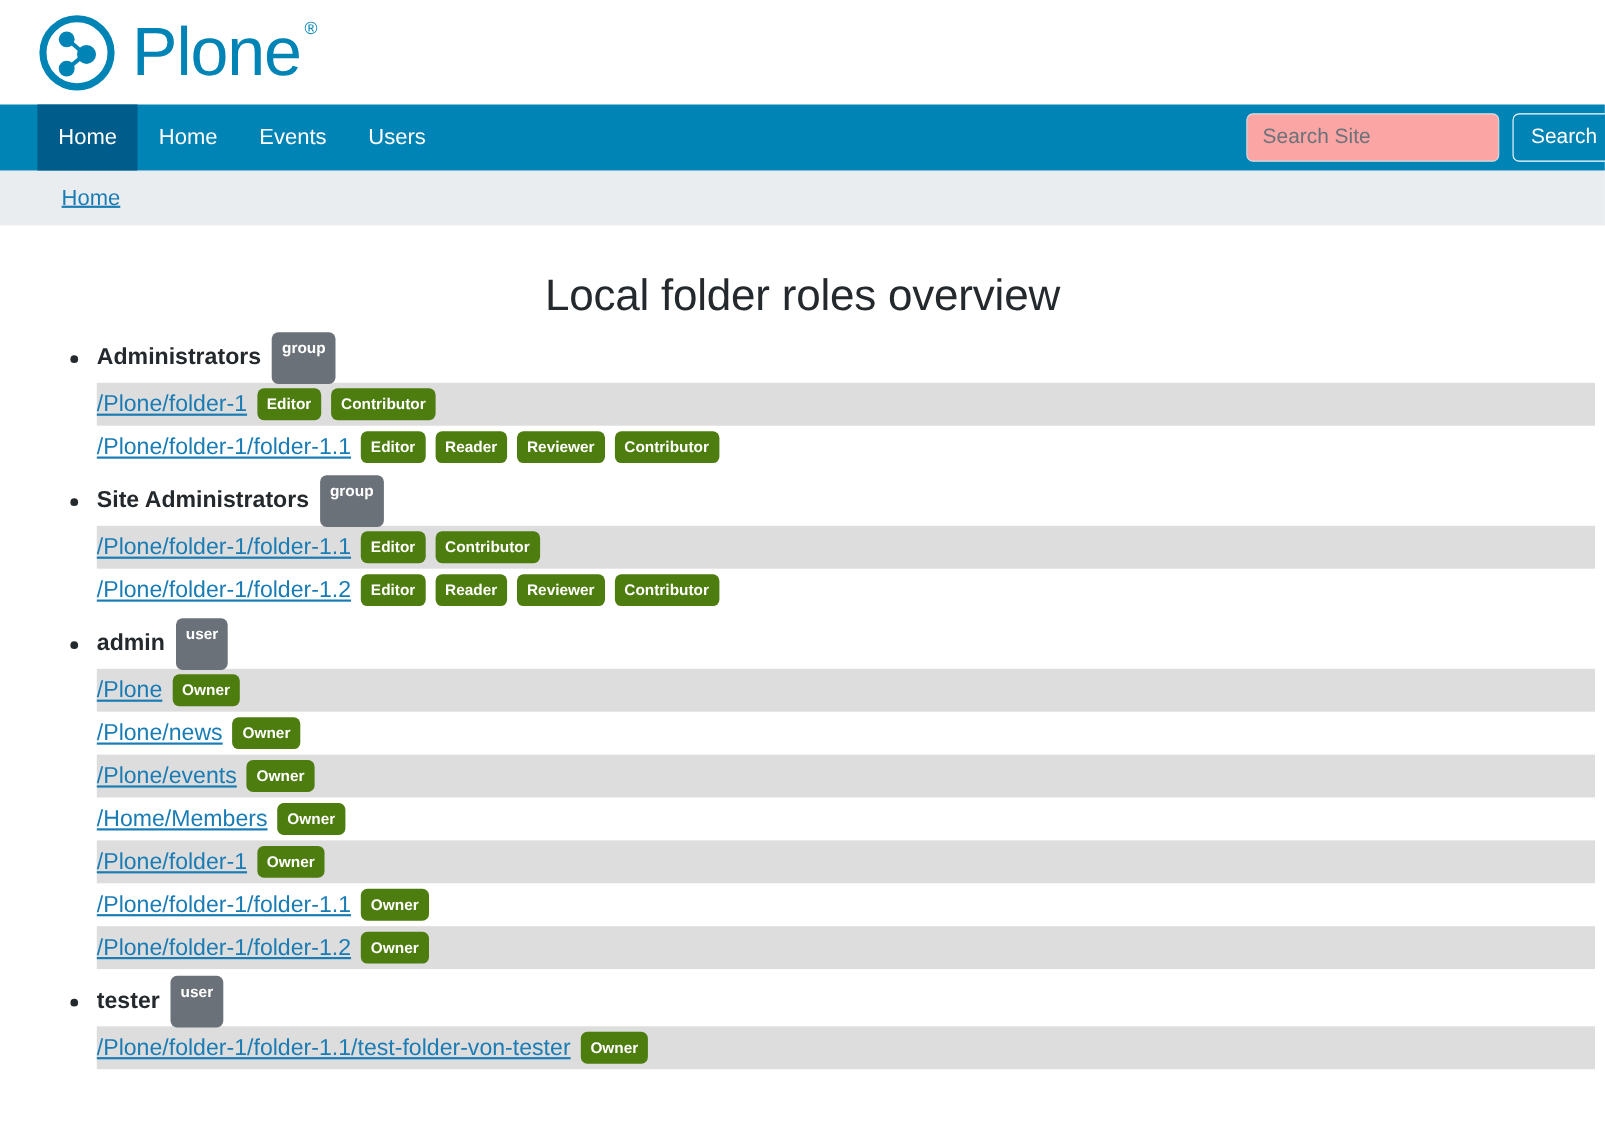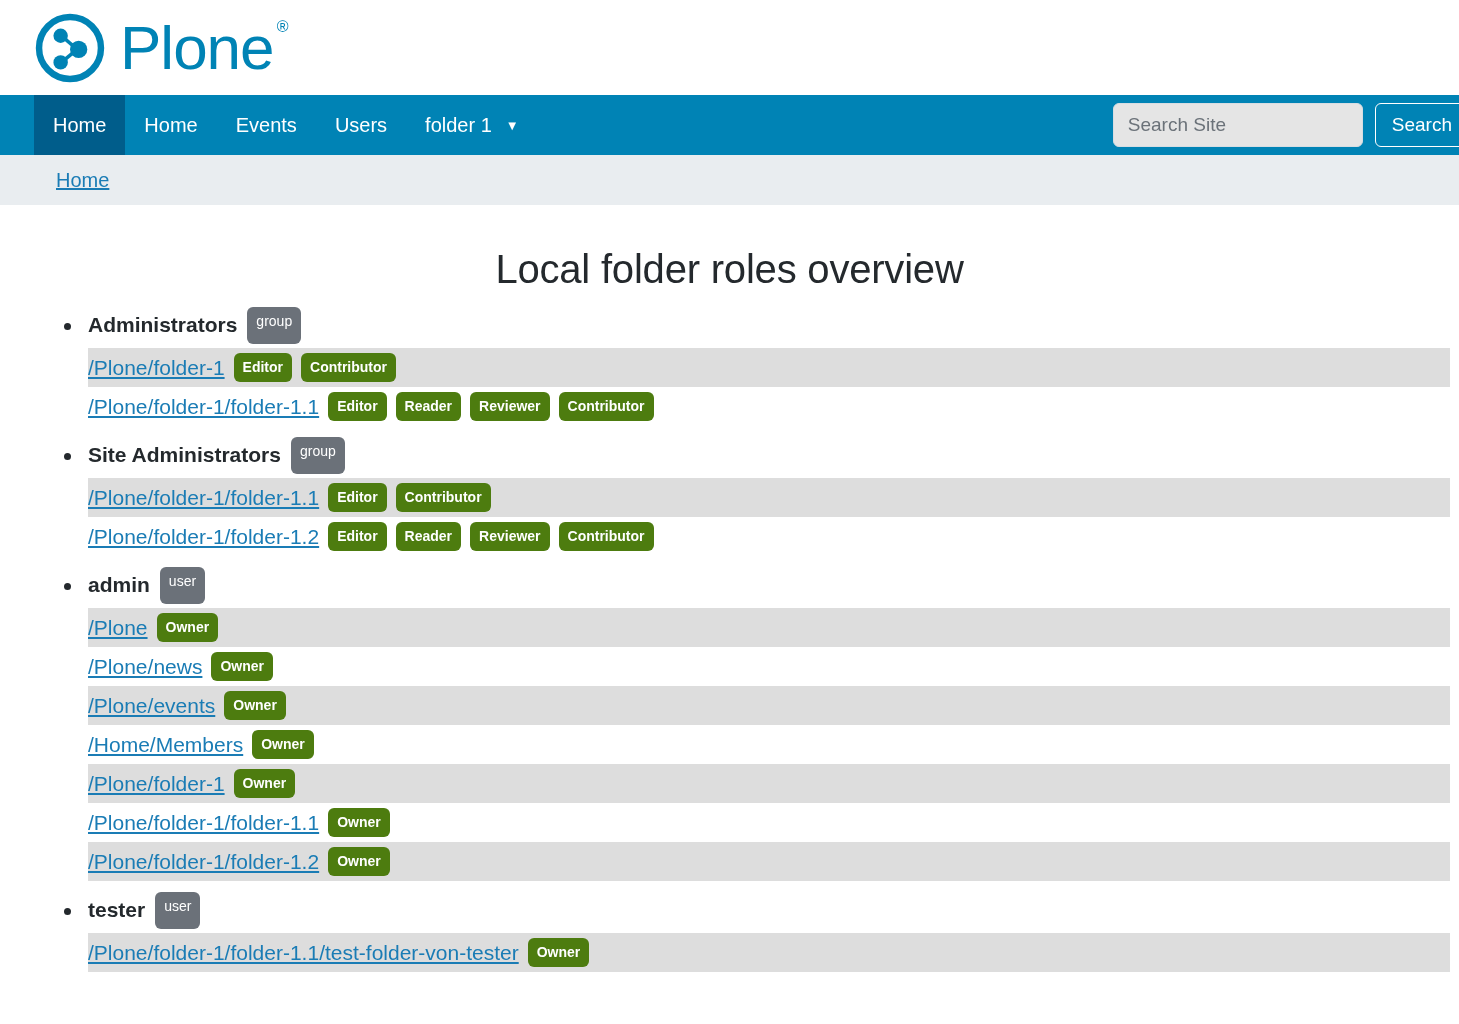--- a/index.html
+++ b/index.html
@@ -77,25 +77,25 @@
   .nav-search {
     position: absolute;
     right: -10px;
     top: 0;
     height: 60px;
     display: flex;
     align-items: center;
     gap: 12px;
   }
   .search-input {
-    width: 250px;
+    width: 230px;
     height: 44px;
     border: 1px solid #d7dde2;
     border-radius: 6px;
-    background: #e5e5e5;
+    background: #fca5a5;
     font-size: 19px;
     font-family: "Liberation Sans", sans-serif;
     color: #333;
     padding: 0 14px;
     outline: none;
   }
   .search-input::placeholder { color: #6b7279; }
   .search-button {
     height: 44px;
     border: 1px solid #ffffff;
@@ -164,23 +164,23 @@
   .principal-name {
     font-size: 21px;
     font-weight: bold;
     color: #24292d;
   }
   .type-badge {
     display: inline-block;
     background: #6b7179;
     color: #ffffff;
     font-size: 14px;
-    font-weight: normal;
+    font-weight: bold;
     line-height: 1;
-    padding: 7px 9px 16px 9px;
+    padding: 7px 9px 26px 9px;
     border-radius: 6px;
   }
 
   .paths { }
   .path-row {
     display: flex;
     align-items: center;
     height: 39px;
     gap: 9px;
     padding-right: 10px;
@@ -233,24 +233,20 @@
       </a>
     <a class="nav-item" href="#">
         <span>Home</span>
       </a>
     <a class="nav-item" href="#">
         <span>Events</span>
       </a>
     <a class="nav-item" href="#">
         <span>Users</span>
       </a>
-    <a class="nav-item" href="#">
-      <span>folder 1</span>
-      <span class="nav-caret">▼</span>
-    </a>
   </div>
 
   <div class="nav-search">
     <input class="search-input" type="text" placeholder="Search Site" style="">
     <button class="search-button">Search</button>
   </div>
 </nav>
 
 <div class="breadcrumb-bar">
   <a class="breadcrumb-link" href="#">Home</a>

